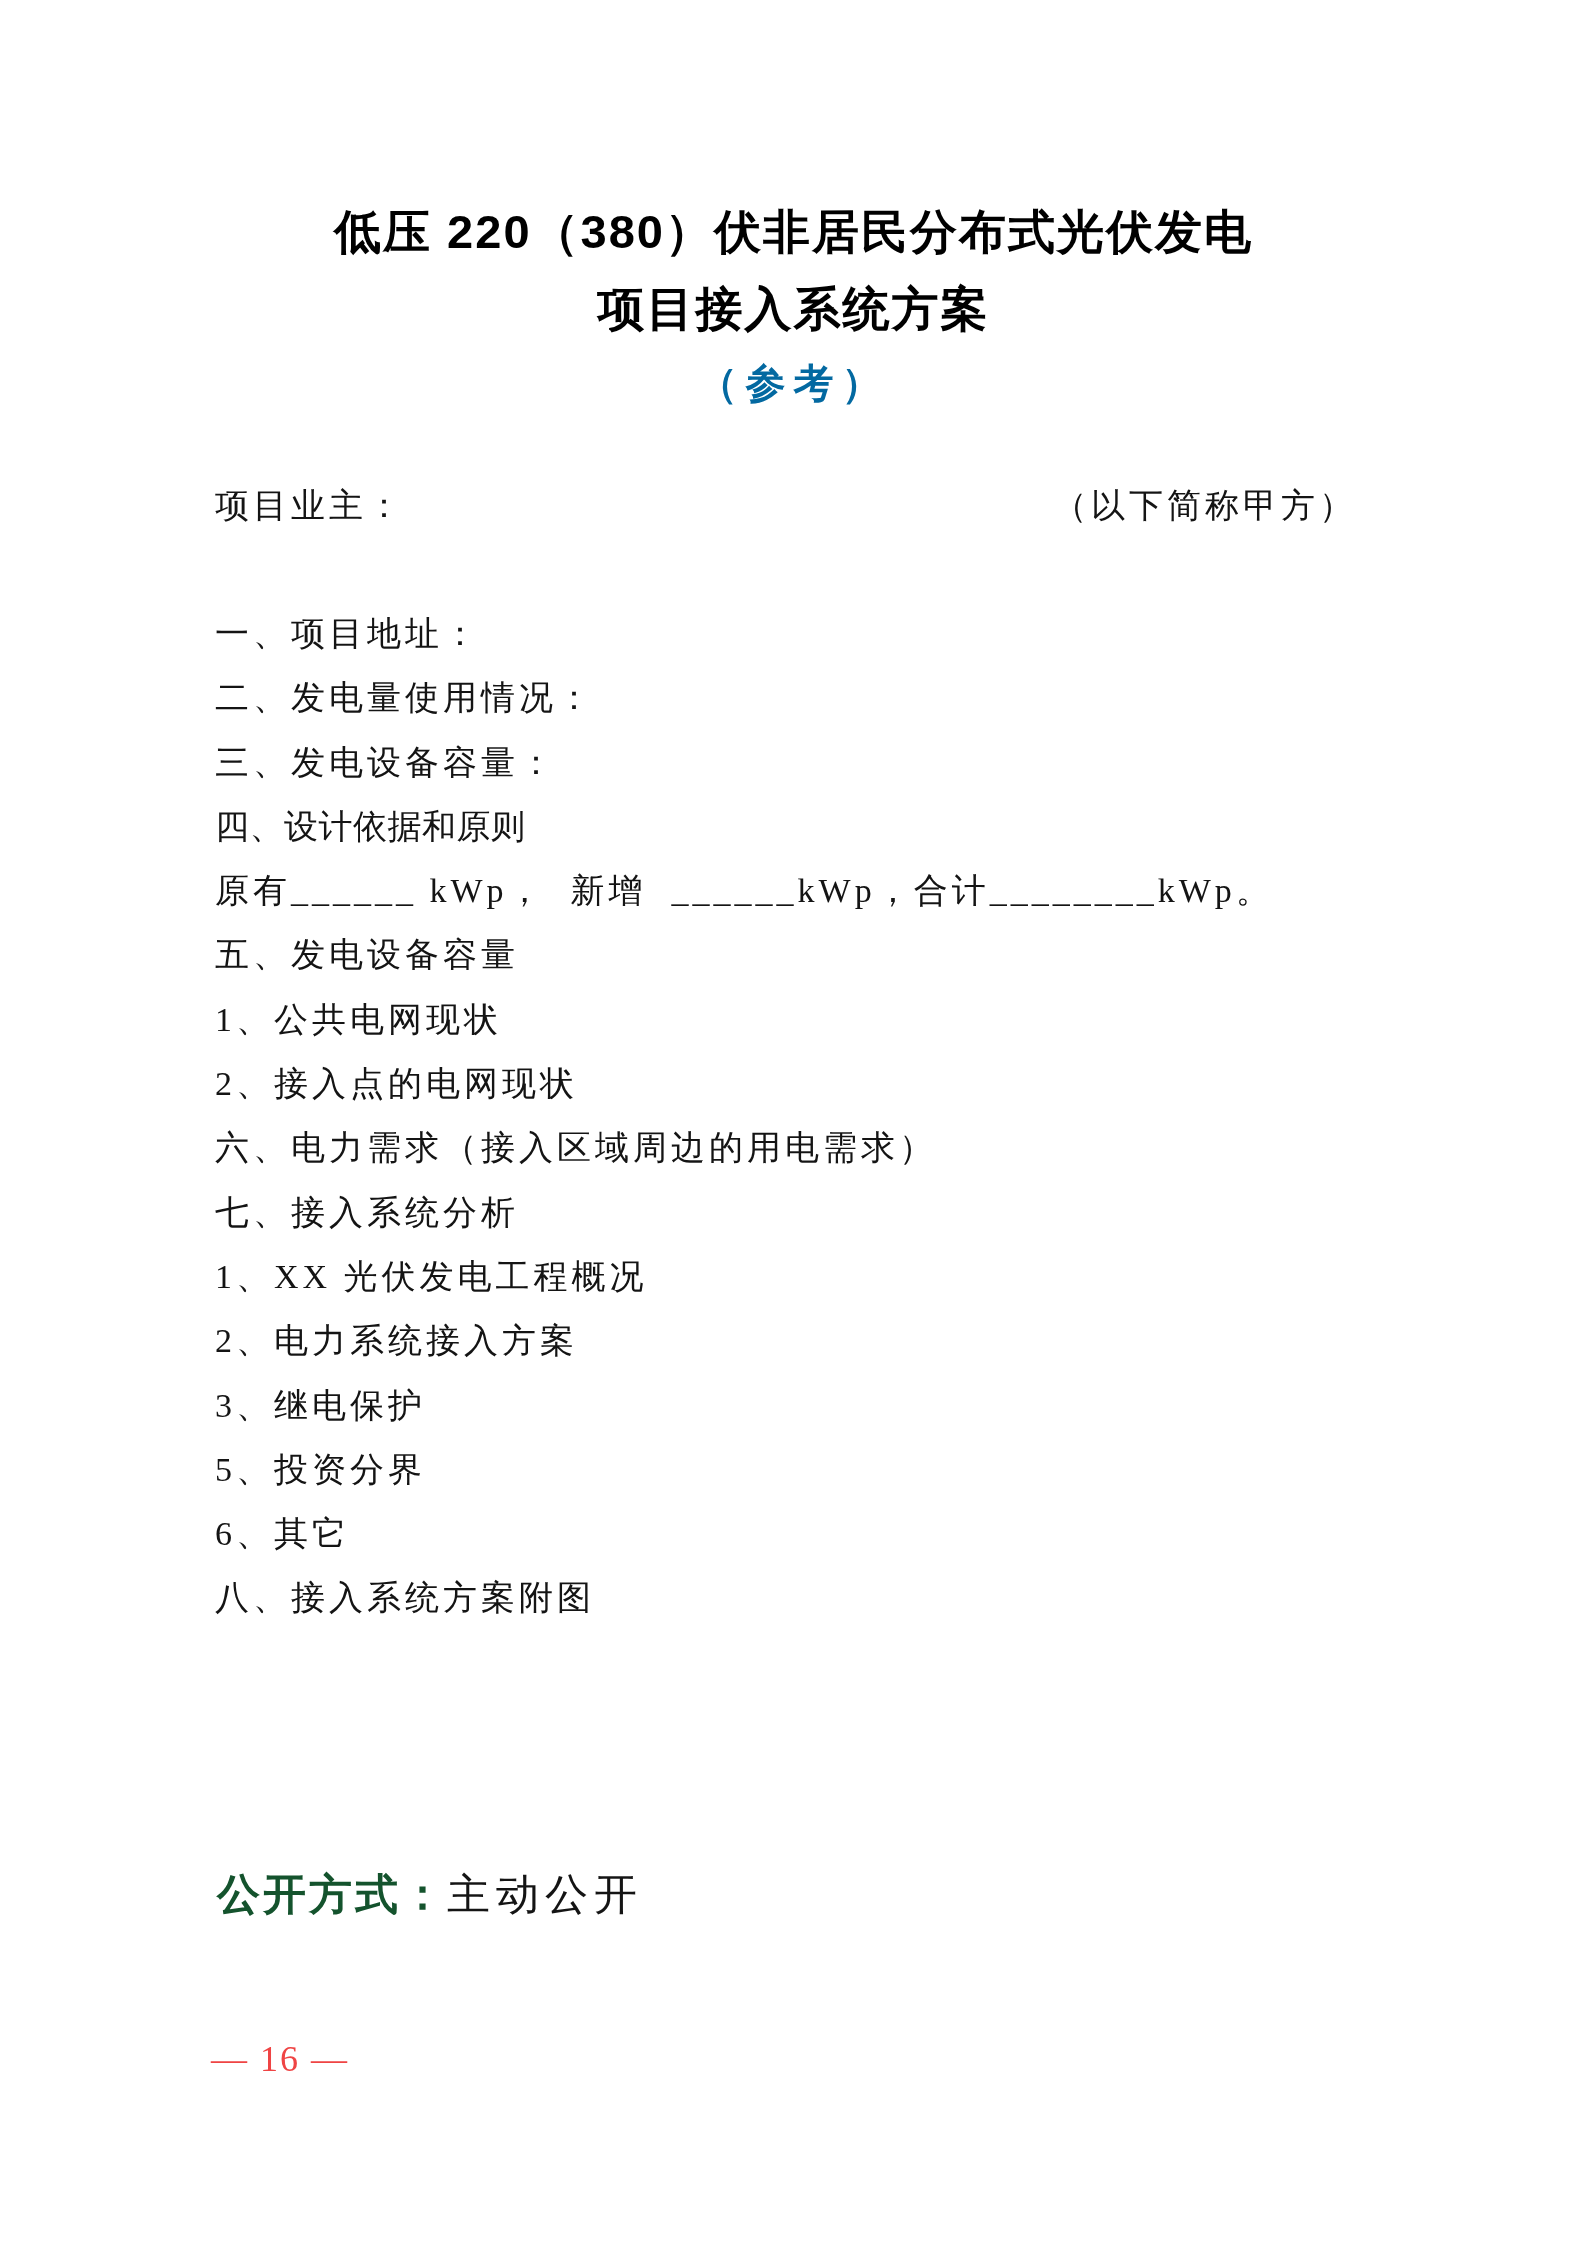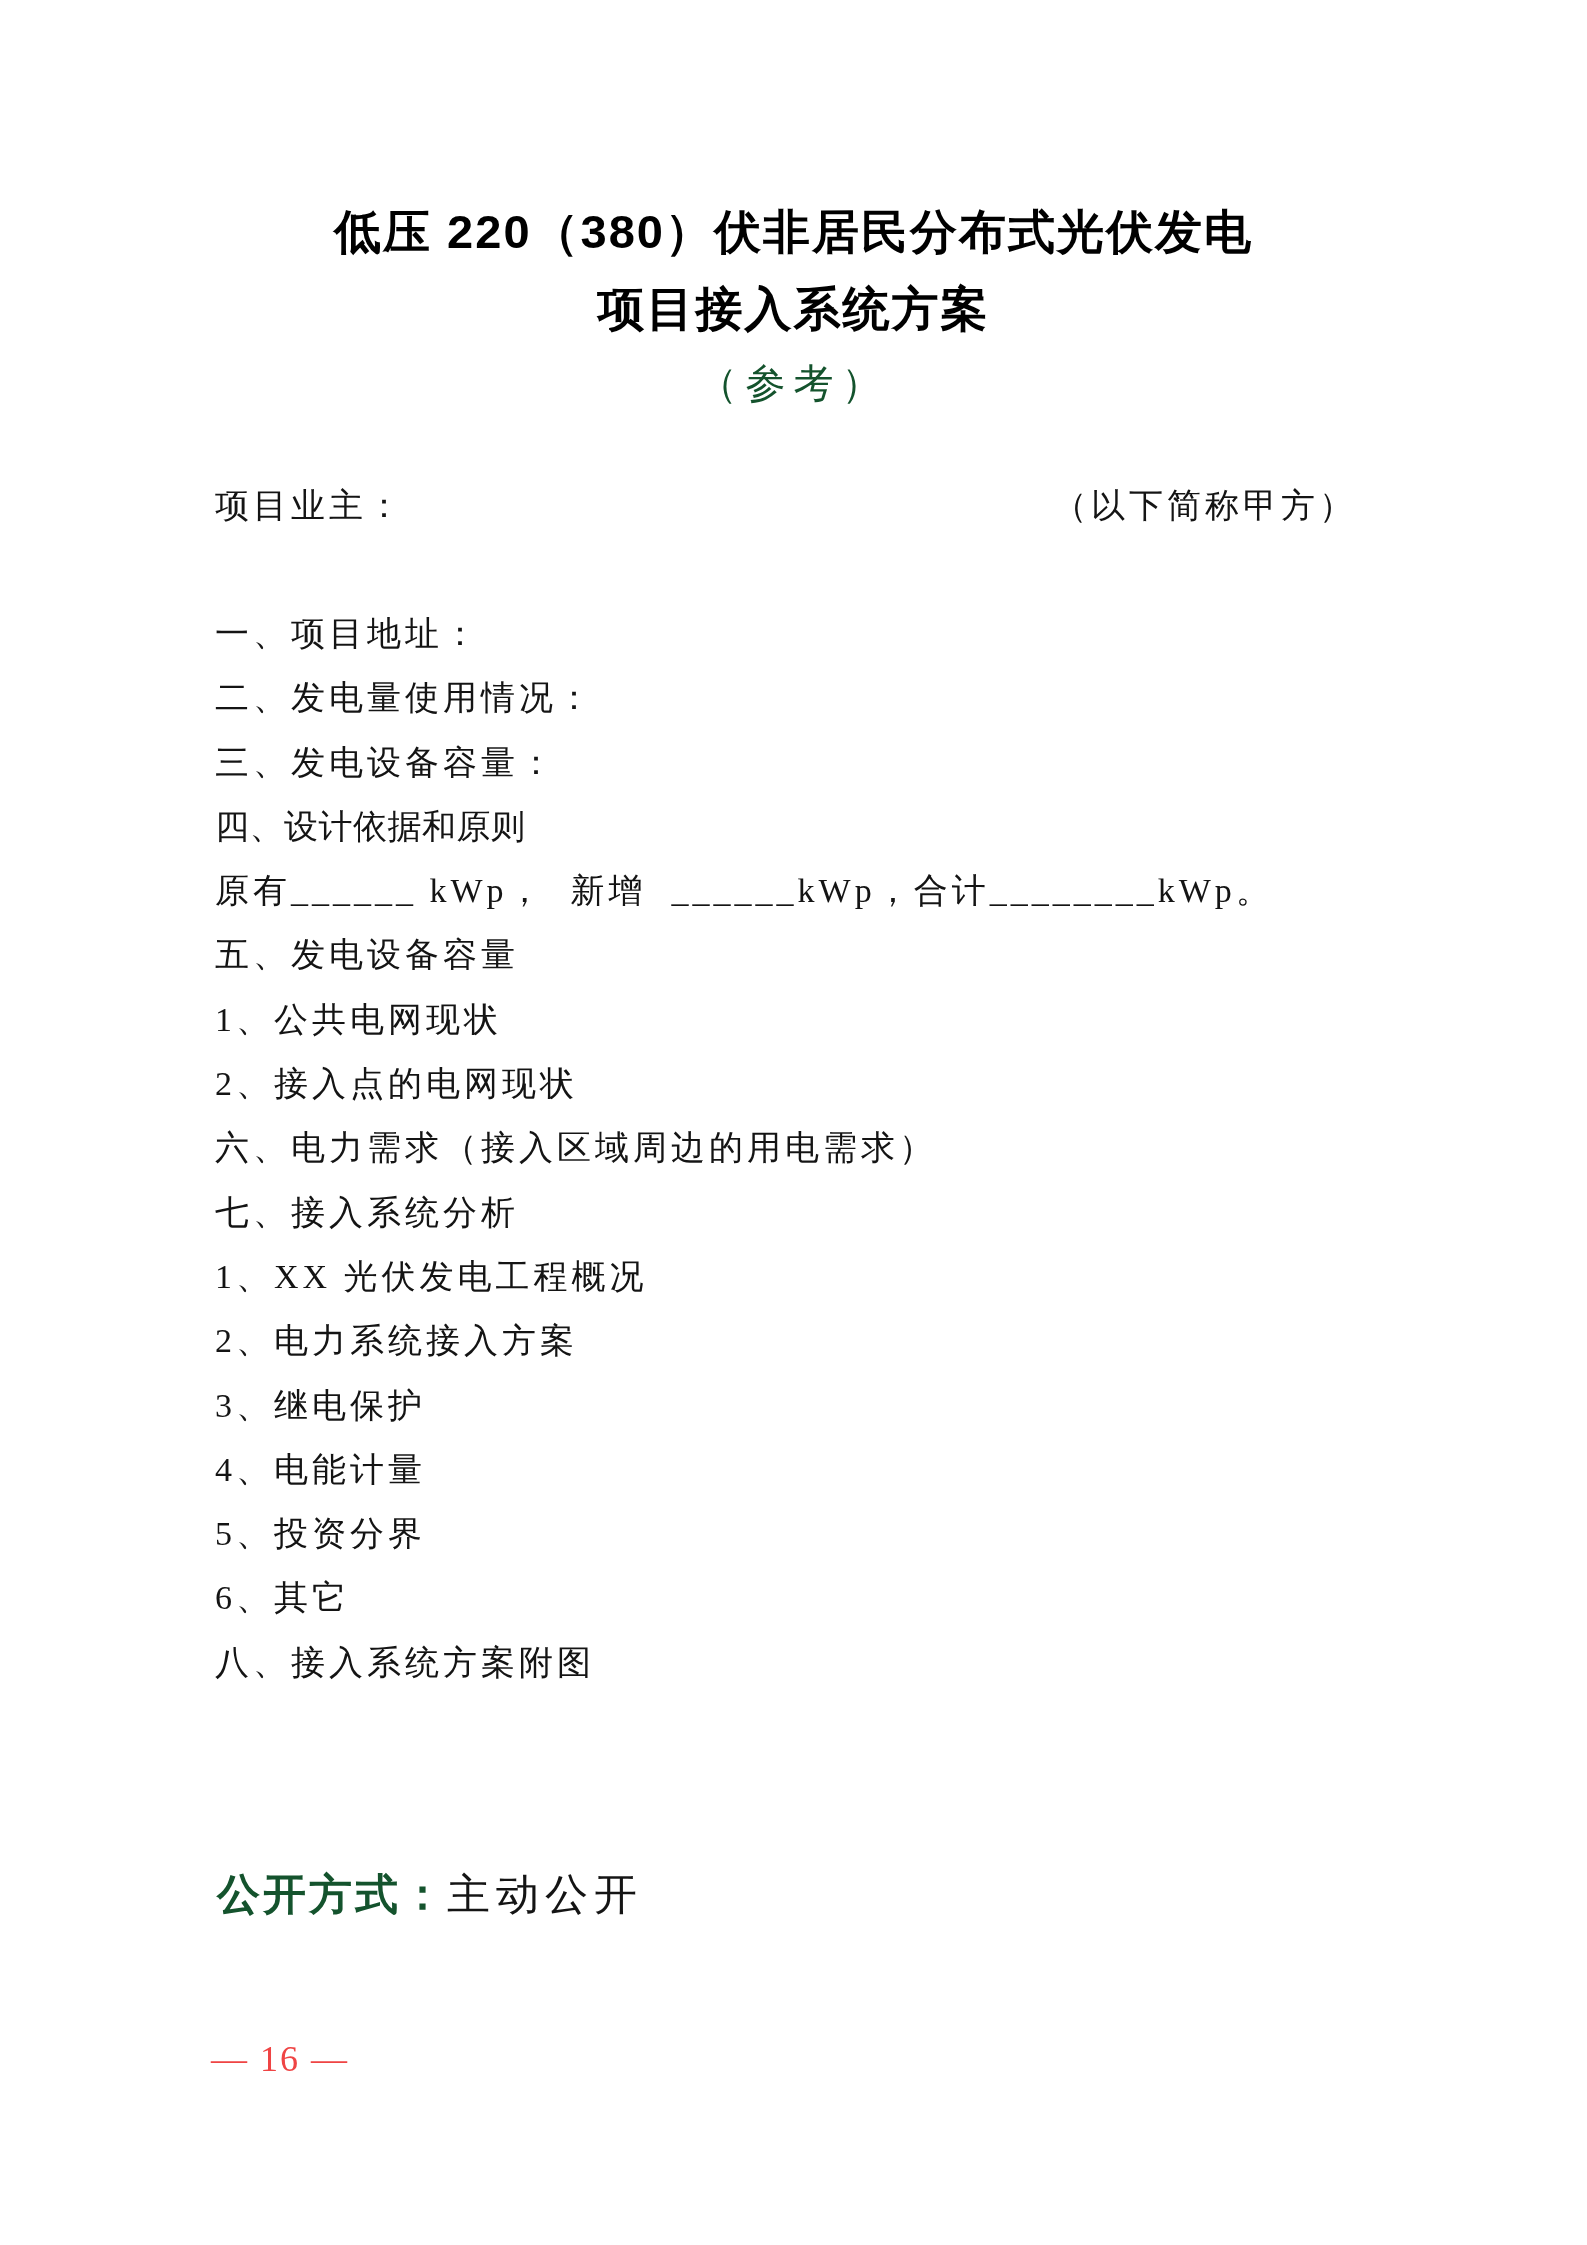--- a/index.html
+++ b/index.html
@@ -30,25 +30,25 @@
     font-family: "Liberation Sans", sans-serif;
     font-weight: bold;
     font-size: 47px;
     line-height: 77px;
     letter-spacing: 2px;
     color: #000000;
     margin: 0;
   }
   .title-note {
     font-family: "Liberation Serif", serif;
-    font-weight: normal;
+    font-weight: bold;
     font-size: 40px;
     line-height: 74px;
     letter-spacing: 8px;
-    color: #14532d;
+    color: #0369a1;
   }
 
   
   .owner-row {
     position: absolute;
     top: 484px;
     left: 215px;
     right: 230px;
     display: flex;
     justify-content: space-between;
@@ -136,21 +136,20 @@
     <div class="li">四、设计依据和原则</div>
     <div class="li">原有______ kWp，  新增  ______kWp，合计________kWp。</div>
     <div class="li">五、发电设备容量</div>
     <div class="li">1、公共电网现状</div>
     <div class="li">2、接入点的电网现状</div>
     <div class="li">六、电力需求（接入区域周边的用电需求）</div>
     <div class="li">七、接入系统分析</div>
     <div class="li">1、XX 光伏发电工程概况</div>
     <div class="li">2、电力系统接入方案</div>
     <div class="li">3、继电保护</div>
-    <div class="li">4、电能计量</div>
     <div class="li">5、投资分界</div>
     <div class="li">6、其它</div>
     <div class="li">八、接入系统方案附图</div>
   </main>
 
   <div class="disclosure">
     <span class="d-label">公开方式：</span><span class="d-value">主动公开</span>
   </div>
 
   <footer class="page-num">— 16 —</footer>

